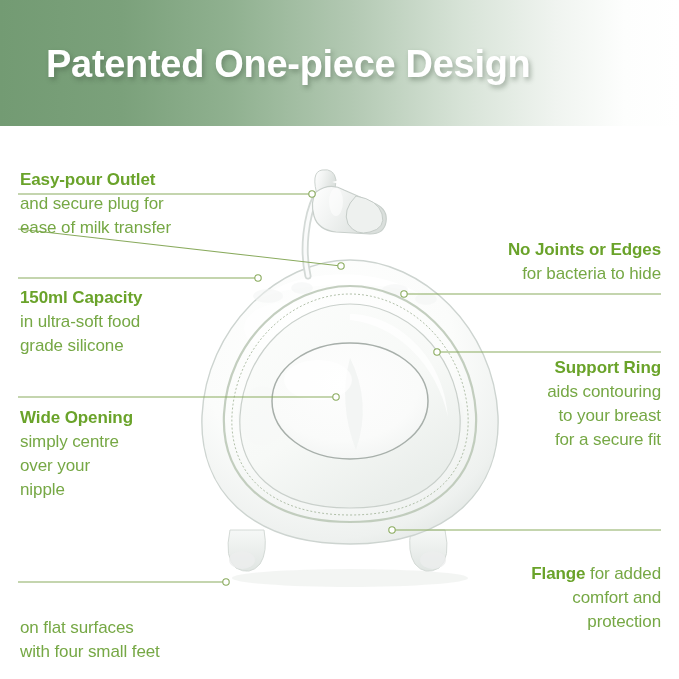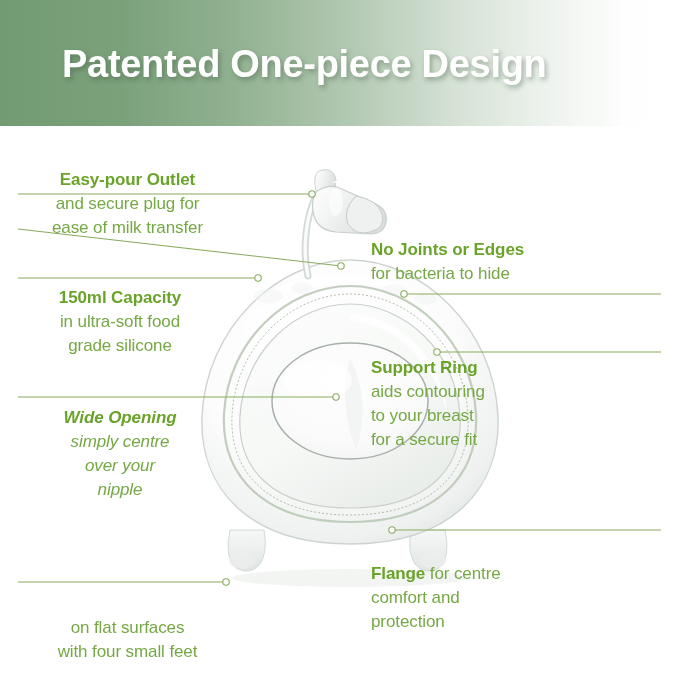--- a/index.html
+++ b/index.html
@@ -22,40 +22,40 @@
     left: 0; top: 0;
     width: 679px;
     height: 126px;
     background: linear-gradient(to right,
         #739b73 0%, #7ba17b 18%, #90b190 34%,
         #b3c9b3 52%, #d7e3d7 68%, #f0f4f0 82%,
         #fdfefd 92%, #ffffff 100%);
   }
   #header-title {
     position: absolute;
-    left: 62px;
+    left: 46px;
     top: 43px;
     font-size: 38px;
     font-weight: bold;
     color: #ffffff;
     letter-spacing: -0.3px;
     text-shadow: 2px 3px 5px rgba(60,80,60,0.40);
     white-space: nowrap;
   }
 
   
   .callout {
     position: absolute;
     font-size: 17px;
     line-height: 24px;
     color: #76a845;
     letter-spacing: -0.1px;
   }
-  .callout.left  { text-align: center; }
-  .callout.right { text-align: left; }
+  .callout.left  { text-align: left; }
+  .callout.right { text-align: right; }
   .callout b {
     font-weight: bold;
     color: #6aa32a;
   }
 
   
   #leaders {
     position: absolute;
     left: 0; top: 0;
     width: 679px; height: 679px;
@@ -212,21 +212,21 @@
   <span>and secure plug for</span><br>
   <span>ease of milk transfer</span>
 </div>
 
 <div class="callout left" style="left:20px; top:286px; width:200px;">
   <b>150ml Capacity</b><br>
   <span>in ultra-soft food</span><br>
   <span>grade silicone</span>
 </div>
 
-<div class="callout left" style="left:20px; top:406px; width:200px;font-style:italic;">
+<div class="callout left" style="left:20px; top:406px; width:200px;">
   <b>Wide Opening</b><br>
   <span>simply centre</span><br>
   <span>over your</span><br>
   <span>nipple</span>
 </div>
 
 <div class="callout left" style="left:20px; top:592px; width:215px;">
   <br>
   <span>on flat surfaces</span><br>
   <span>with four small feet</span>
@@ -239,16 +239,16 @@
 
 <div class="callout right" style="right:18px; top:356px; width:290px;">
   <b>Support Ring</b><br>
   <span>aids contouring</span><br>
   <span>to your breast</span><br>
   <span>for a secure fit</span>
 </div>
 
 <div class="callout right" style="right:18px; top:538px; width:290px;">
   <br>
-  <b>Flange</b><span> for centre</span><br>
+  <b>Flange</b><span> for added</span><br>
   <span>comfort and</span><br>
   <span>protection</span>
 </div>
 
 </body></html>

